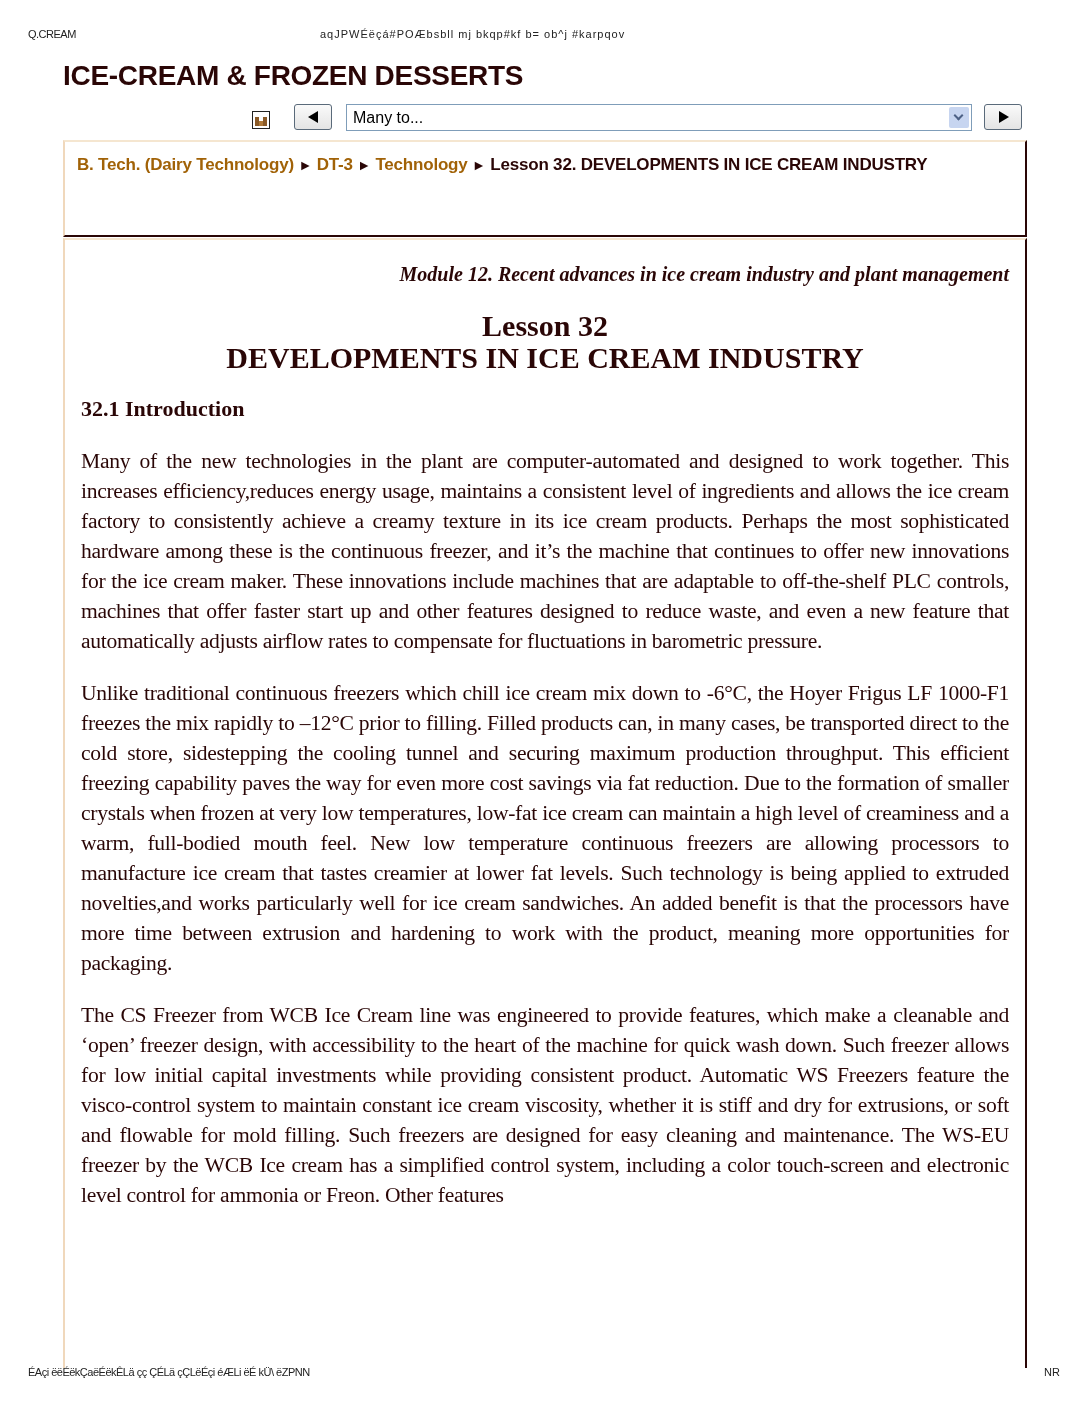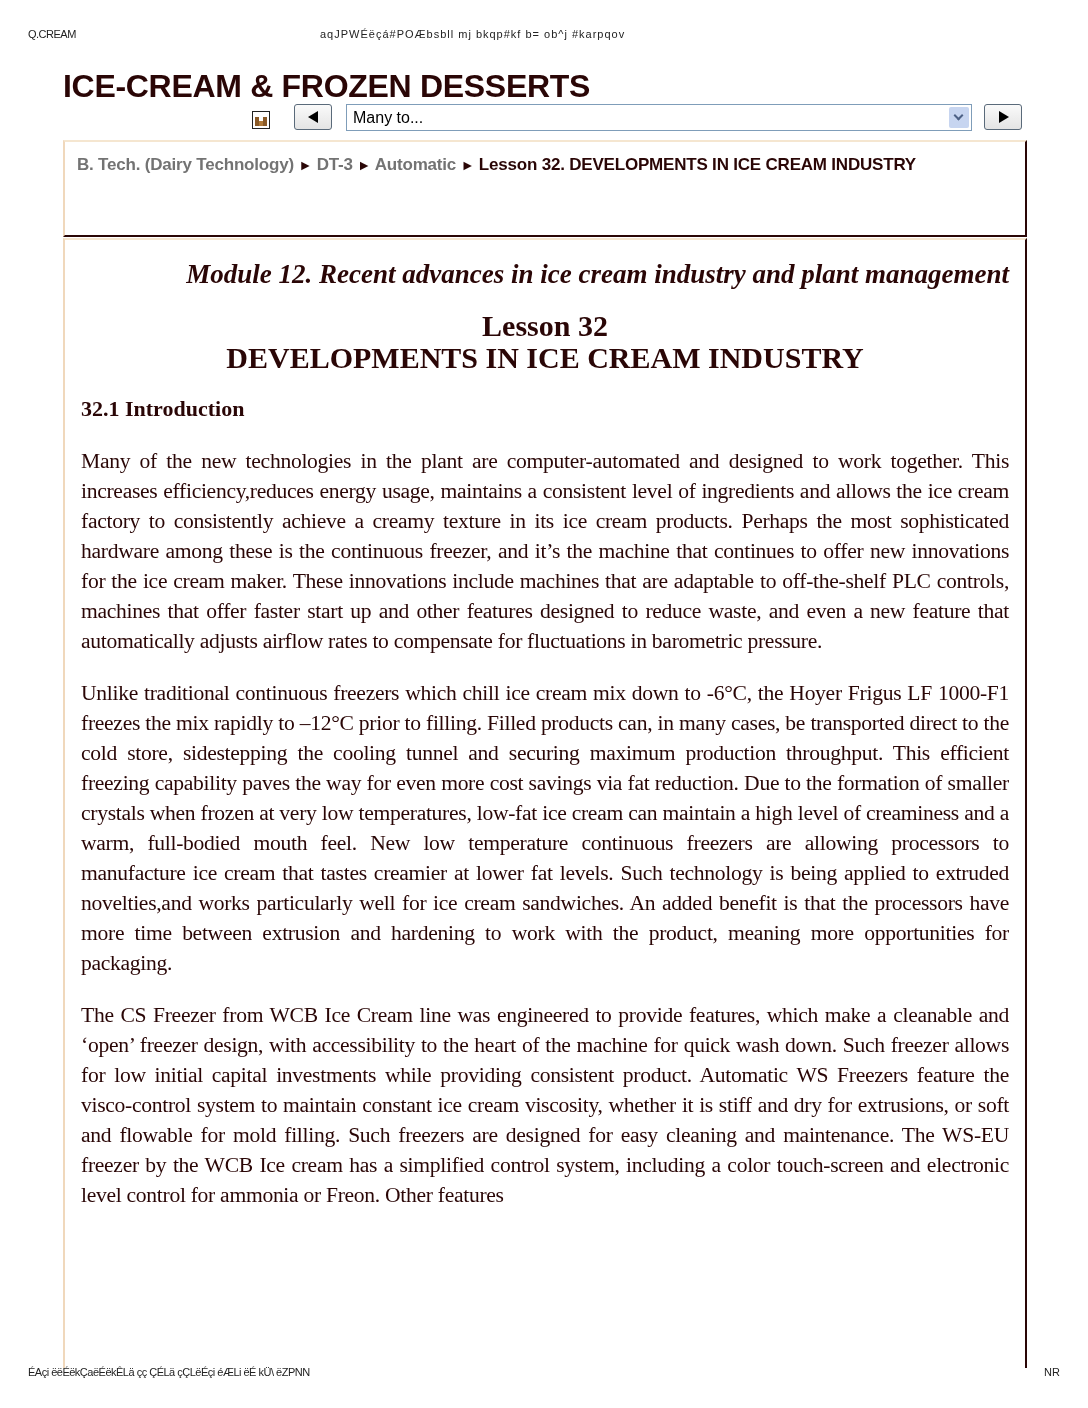--- a/index.html
+++ b/index.html
@@ -1,42 +1,42 @@
 <!DOCTYPE html>
 <html><head>
 <meta charset="utf-8">
 <style>
   html, body { margin: 0; padding: 0; background: #ffffff; }
   body { width: 1088px; height: 1408px; position: relative; overflow: hidden; color: #2a0808; }
   .print-header { position: absolute; top: 28px; left: 28px; right: 28px; height: 16px; font-family: "Liberation Sans", sans-serif; font-size: 11px; color: #222; }
   .print-header .left { position: absolute; left: 0; top: 0; letter-spacing: -0.5px; }
   .print-header .center { position: absolute; left: 292px; top: 0; letter-spacing: 1px; text-align: center; }
-  .site-title { position: absolute; left: 63px; top: 68px; font-family: "Liberation Sans", sans-serif; font-weight: bold; font-size: 32px; color: #2a0606; letter-spacing: -0.3px; margin: 0; }
+  .site-title { position: absolute; left: 63px; top: 60px; font-family: "Liberation Sans", sans-serif; font-weight: bold; font-size: 28px; color: #2a0606; letter-spacing: -0.3px; margin: 0; }
   .nav-bar { position: absolute; top: 103px; left: 252px; height: 30px; width: 775px; }
   .save-icon { position: absolute; left: 0; top: 8px; width: 18px; height: 18px; background: #fff; border: 1px solid #222; box-sizing: border-box; }
   .save-icon .b1 { position: absolute; left: 2px; bottom: 2px; width: 4px; height: 9px; background: #8a5a28; }
   .save-icon .b2 { position: absolute; left: 6px; bottom: 2px; width: 4px; height: 5px; background: #b07a3a; }
   .save-icon .b3 { position: absolute; left: 10px; bottom: 2px; width: 4px; height: 9px; background: #8a5a28; }
   .nav-btn { position: absolute; top: 1px; width: 38px; height: 26px; border: 1px solid #5a6a7a; border-radius: 3px; background: linear-gradient(#fafafa, #e4e4e4); box-sizing: border-box; cursor: pointer; }
   .nav-btn .tri { position: absolute; top: 6px; width: 0; height: 0; border-top: 6px solid transparent; border-bottom: 6px solid transparent; }
   .prev-btn { left: 42px; }
   .prev-btn .tri { left: 13px; border-right: 10px solid #000; }
   .next-btn { left: 732px; }
   .next-btn .tri { left: 14px; border-left: 10px solid #000; }
   .jump-select { position: absolute; left: 94px; top: 1px; width: 626px; height: 27px; border: 1px solid #7f9db9; box-sizing: border-box; background: #fff; font-family: "Liberation Sans", sans-serif; font-size: 16px; cursor: pointer; }
   .jump-select .label { position: absolute; left: 6px; top: 4px; color: #000; }
   .jump-select .arrow { position: absolute; right: 2px; top: 2px; width: 20px; height: 21px; background: #c7d5f0; border-radius: 2px; }
   .jump-select .arrow::after { content: ""; position: absolute; left: 6px; top: 5px; width: 5px; height: 5px; border-right: 2px solid #4d6185; border-bottom: 2px solid #4d6185; transform: rotate(45deg); }
   .breadcrumb-box { position: absolute; left: 63px; top: 140px; width: 964px; height: 97px; box-sizing: border-box; border-top: 2px solid #f5e6d0; border-left: 2px solid #f0d8bc; border-right: 2px solid #2a0606; border-bottom: 2px solid #2a0606; background: #fff; }
   .breadcrumb { position: absolute; left: 12px; top: 12px; right: 14px; font-family: "Liberation Sans", sans-serif; font-weight: bold; font-size: 17px; line-height: 22px; color: #2a0606; letter-spacing: -0.2px; }
-  .breadcrumb a { color: #737373; text-decoration: none; }
+  .breadcrumb a { color: #a16207; text-decoration: none; }
   .breadcrumb .sep { color: #2a0606; font-size: 14px; }
   .content-box { position: absolute; left: 63px; top: 238px; width: 964px; height: 1130px; box-sizing: border-box; border-left: 2px solid #f0d8bc; border-right: 2px solid #2a0606; border-top: 2px solid #f5e6d0; background: #fff; }
   .content { position: absolute; left: 16px; right: 16px; top: 0; font-family: "Liberation Serif", serif; color: #2a0606; }
-  .module-line { text-align: right; font-style: italic; font-weight: bold; font-size: 27px; margin: 20px 0 0 0; line-height: 28px; }
+  .module-line { text-align: right; font-style: italic; font-weight: bold; font-size: 20px; margin: 20px 0 0 0; line-height: 28px; }
   .lesson-title { text-align: center; font-weight: bold; font-size: 30px; line-height: 32px; margin: 22px 0 0 0; }
   .section-heading { font-weight: bold; font-size: 22px; margin: 20px 0 0 0; line-height: 30px; }
   .para { font-size: 21.6px; line-height: 30px; text-align: justify; margin: 0; letter-spacing: -0.3px; }
   .p1 { margin-top: 22px; }
   .p2 { margin-top: 22px; }
   .p3 { margin-top: 22px; }
   .print-footer { position: absolute; top: 1366px; left: 28px; right: 28px; height: 16px; font-family: "Liberation Sans", sans-serif; font-size: 11px; color: #222; }
   .print-footer .left { position: absolute; left: 0; top: 0; letter-spacing: -0.5px; }
   .print-footer .right { position: absolute; right: 0; top: 0; }
 </style>
@@ -67,21 +67,21 @@
     <span class="tri"></span>
   </div>
 </div>
 
 <div class="breadcrumb-box">
   <div class="breadcrumb">
     <a href="#">B. Tech. (Dairy Technology)</a>
     <span class="sep">►</span>
     <a href="#">DT-3</a>
     <span class="sep">►</span>
-    <a href="#">Automatic</a>
+    <a href="#">Technology</a>
     <span class="sep">►</span>
     <span>Lesson 32. DEVELOPMENTS IN ICE CREAM INDUSTRY</span>
   </div>
 </div>
 
 <div class="content-box">
   <div class="content">
     <p class="module-line">Module 12. Recent advances in ice cream industry and plant management</p>
     <div class="lesson-title">
       <div>Lesson 32</div>

